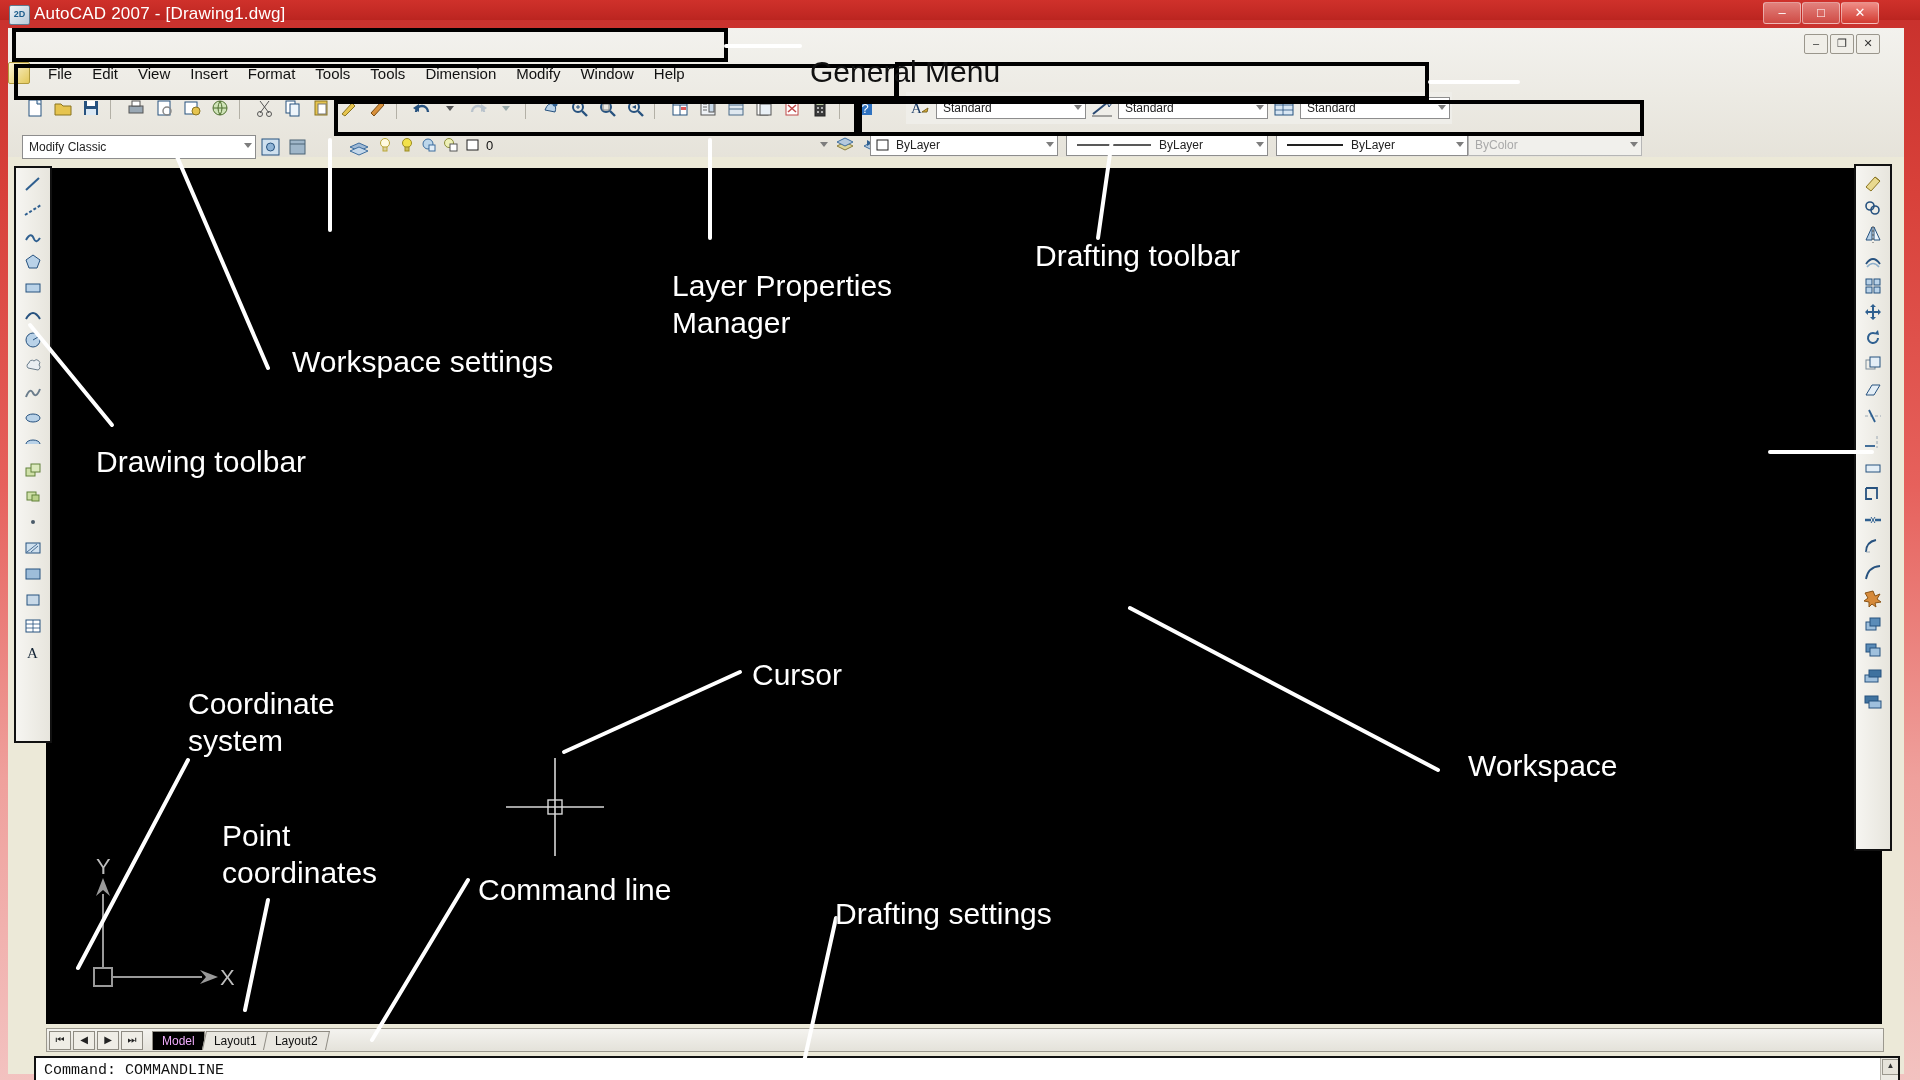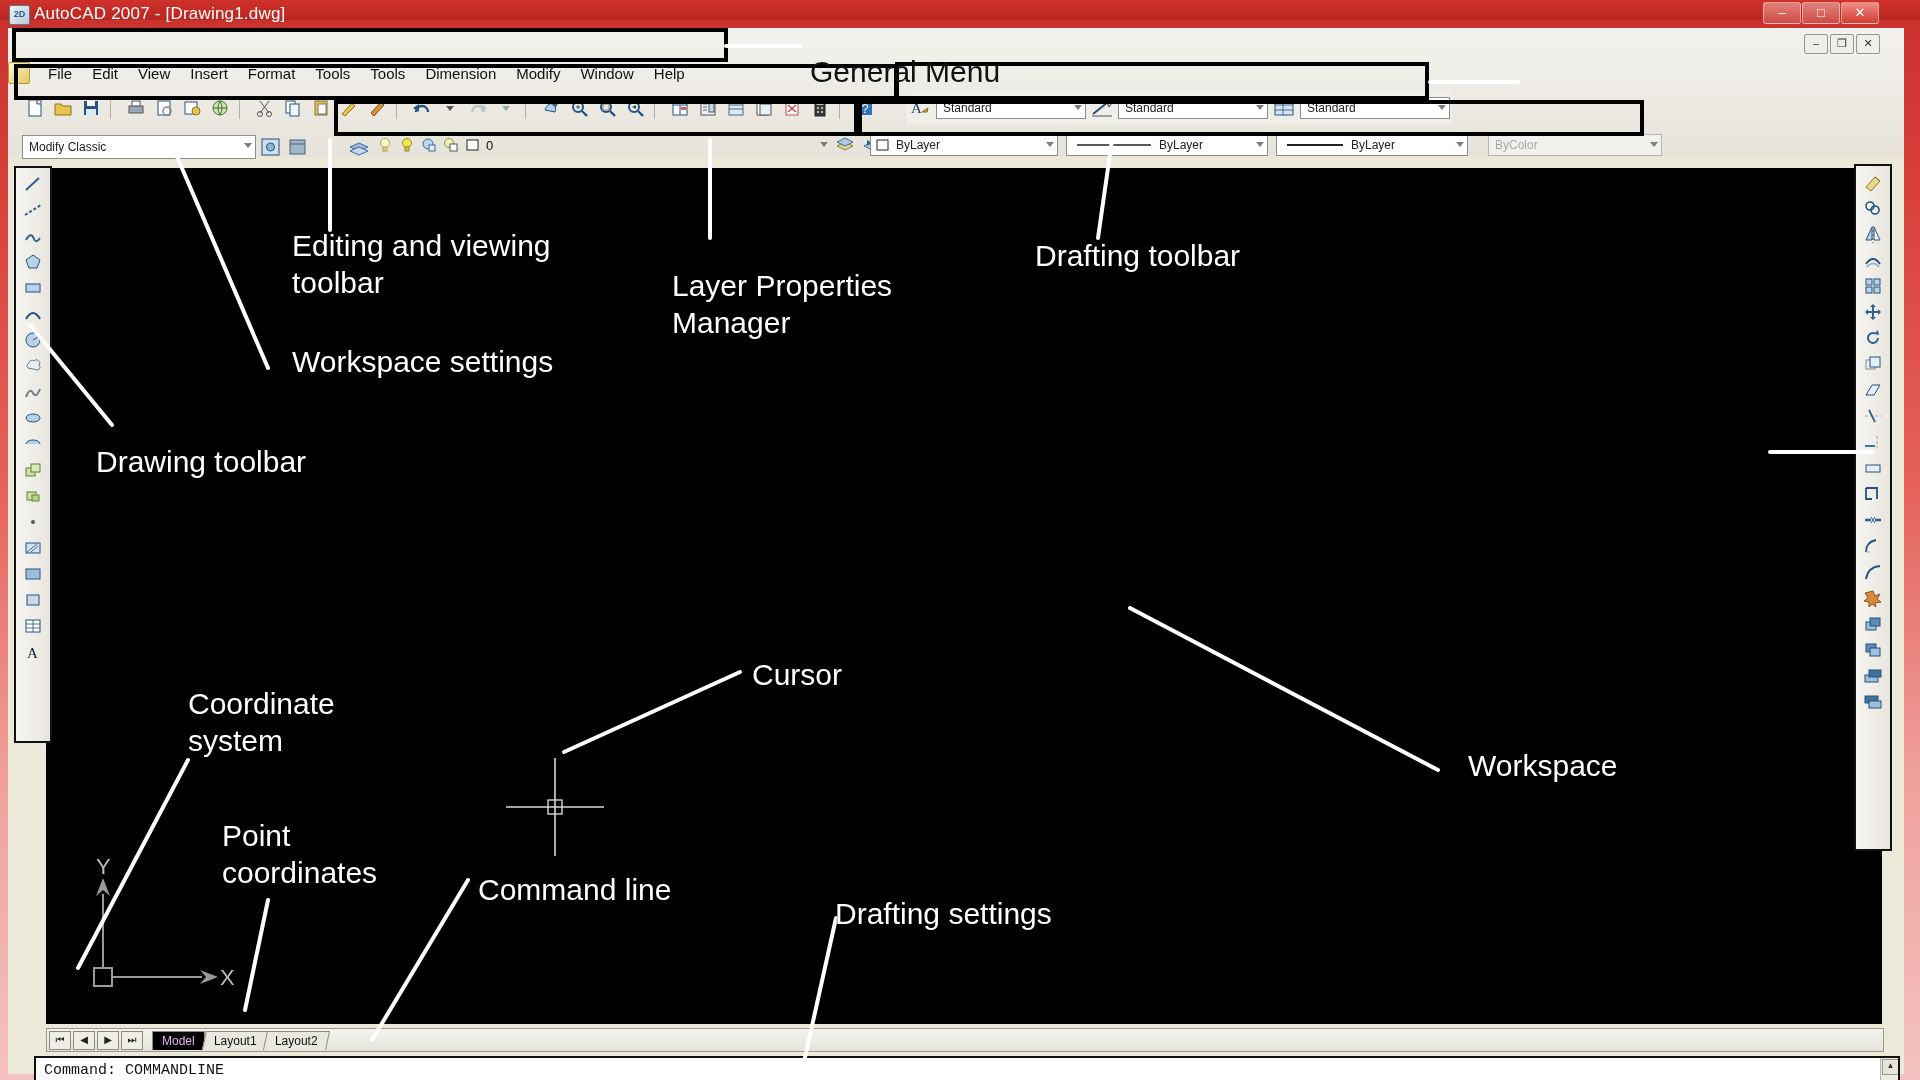--- a/index.html
+++ b/index.html
@@ -513,21 +513,21 @@
         <span class="val">ByLayer</span>
         <i class="arrow"></i>
       </div>
       <div class="combo" style="width:190px;margin-left:8px">
         <svg width="60" height="10" style="margin-left:8px">
             <line x1="2" y1="5" x2="58" y2="5" stroke="#222" stroke-width="1.8"></line>
           </svg>
         <span class="val">ByLayer</span>
         <i class="arrow"></i>
       </div>
-      <div class="combo dis" style="width:172px;margin-left:20px">
+      <div class="combo dis" style="width:172px;margin-left:0">
         <span class="val">ByColor</span>
         <i class="arrow"></i>
       </div>
     </div>
 
     <div id="canvas">
 
       <div id="ucs">
         <svg width="160" height="140" viewBox="0 0 160 140">
           <rect x="20" y="110" width="18" height="18" fill="none" stroke="#9a9a9a" stroke-width="2"></rect>
@@ -820,22 +820,20 @@
         <line x1="564" y1="752" x2="740" y2="672"></line>
         <line x1="78" y1="968" x2="188" y2="760"></line>
         <line x1="1130" y1="608" x2="1438" y2="770"></line>
         <line x1="245" y1="1010" x2="268" y2="900"></line>
         <line x1="372" y1="1040" x2="468" y2="880"></line>
         <line x1="800" y1="1080" x2="836" y2="918"></line>
       </g>
     </svg>
 
     <div class="note dark" style="left:810px;top:22px;margin-top:32px;">General Menu</div>
-    <div class="note" style="left:292px;top:228px;">Editing and viewing
-toolbar</div>
     <div class="note" style="left:672px;top:261px;margin-top:7px;">Layer Properties
 Manager</div>
     <div class="note" style="left:1035px;top:238px;">Drafting toolbar</div>
     <div class="note" style="left:292px;top:344px;">Workspace settings</div>
     <div class="note" style="left:96px;top:444px;">Drawing toolbar</div>
     <div class="note" style="left:752px;top:657px;">Cursor</div>
     <div class="note" style="left:188px;top:686px;">Coordinate
 system</div>
     <div class="note" style="left:1468px;top:748px;">Workspace</div>
     <div class="note" style="left:222px;top:818px;">Point

